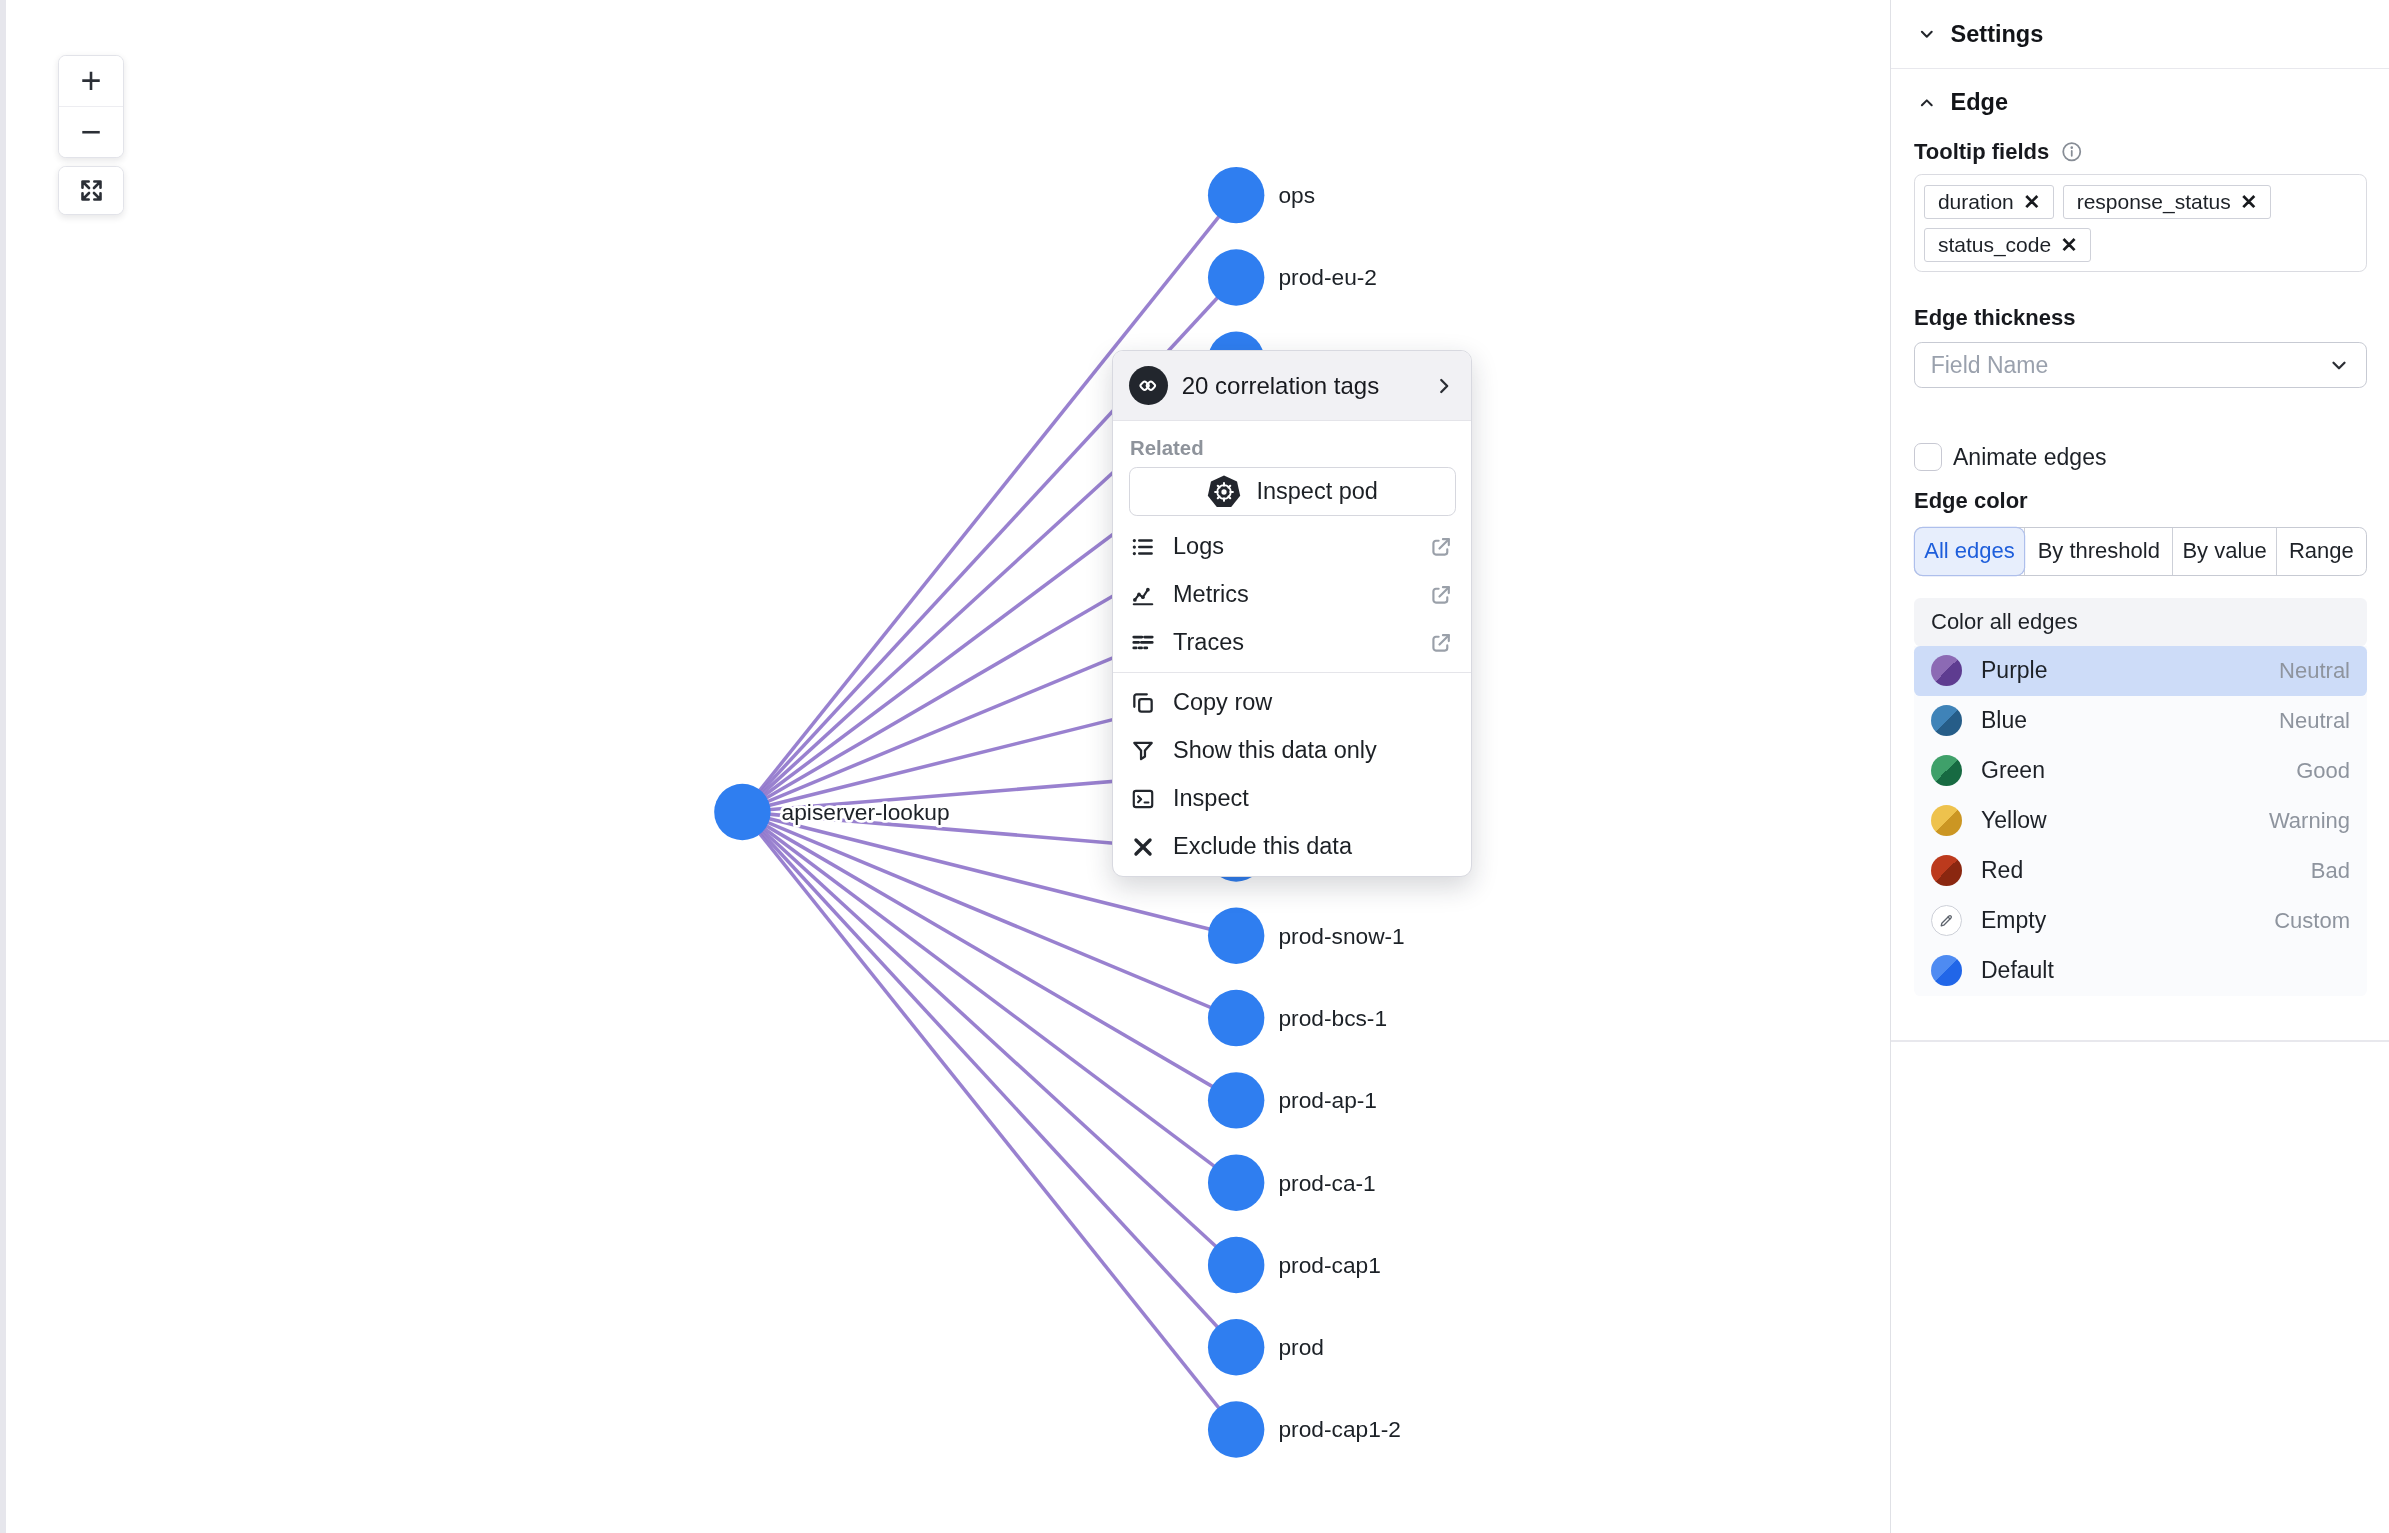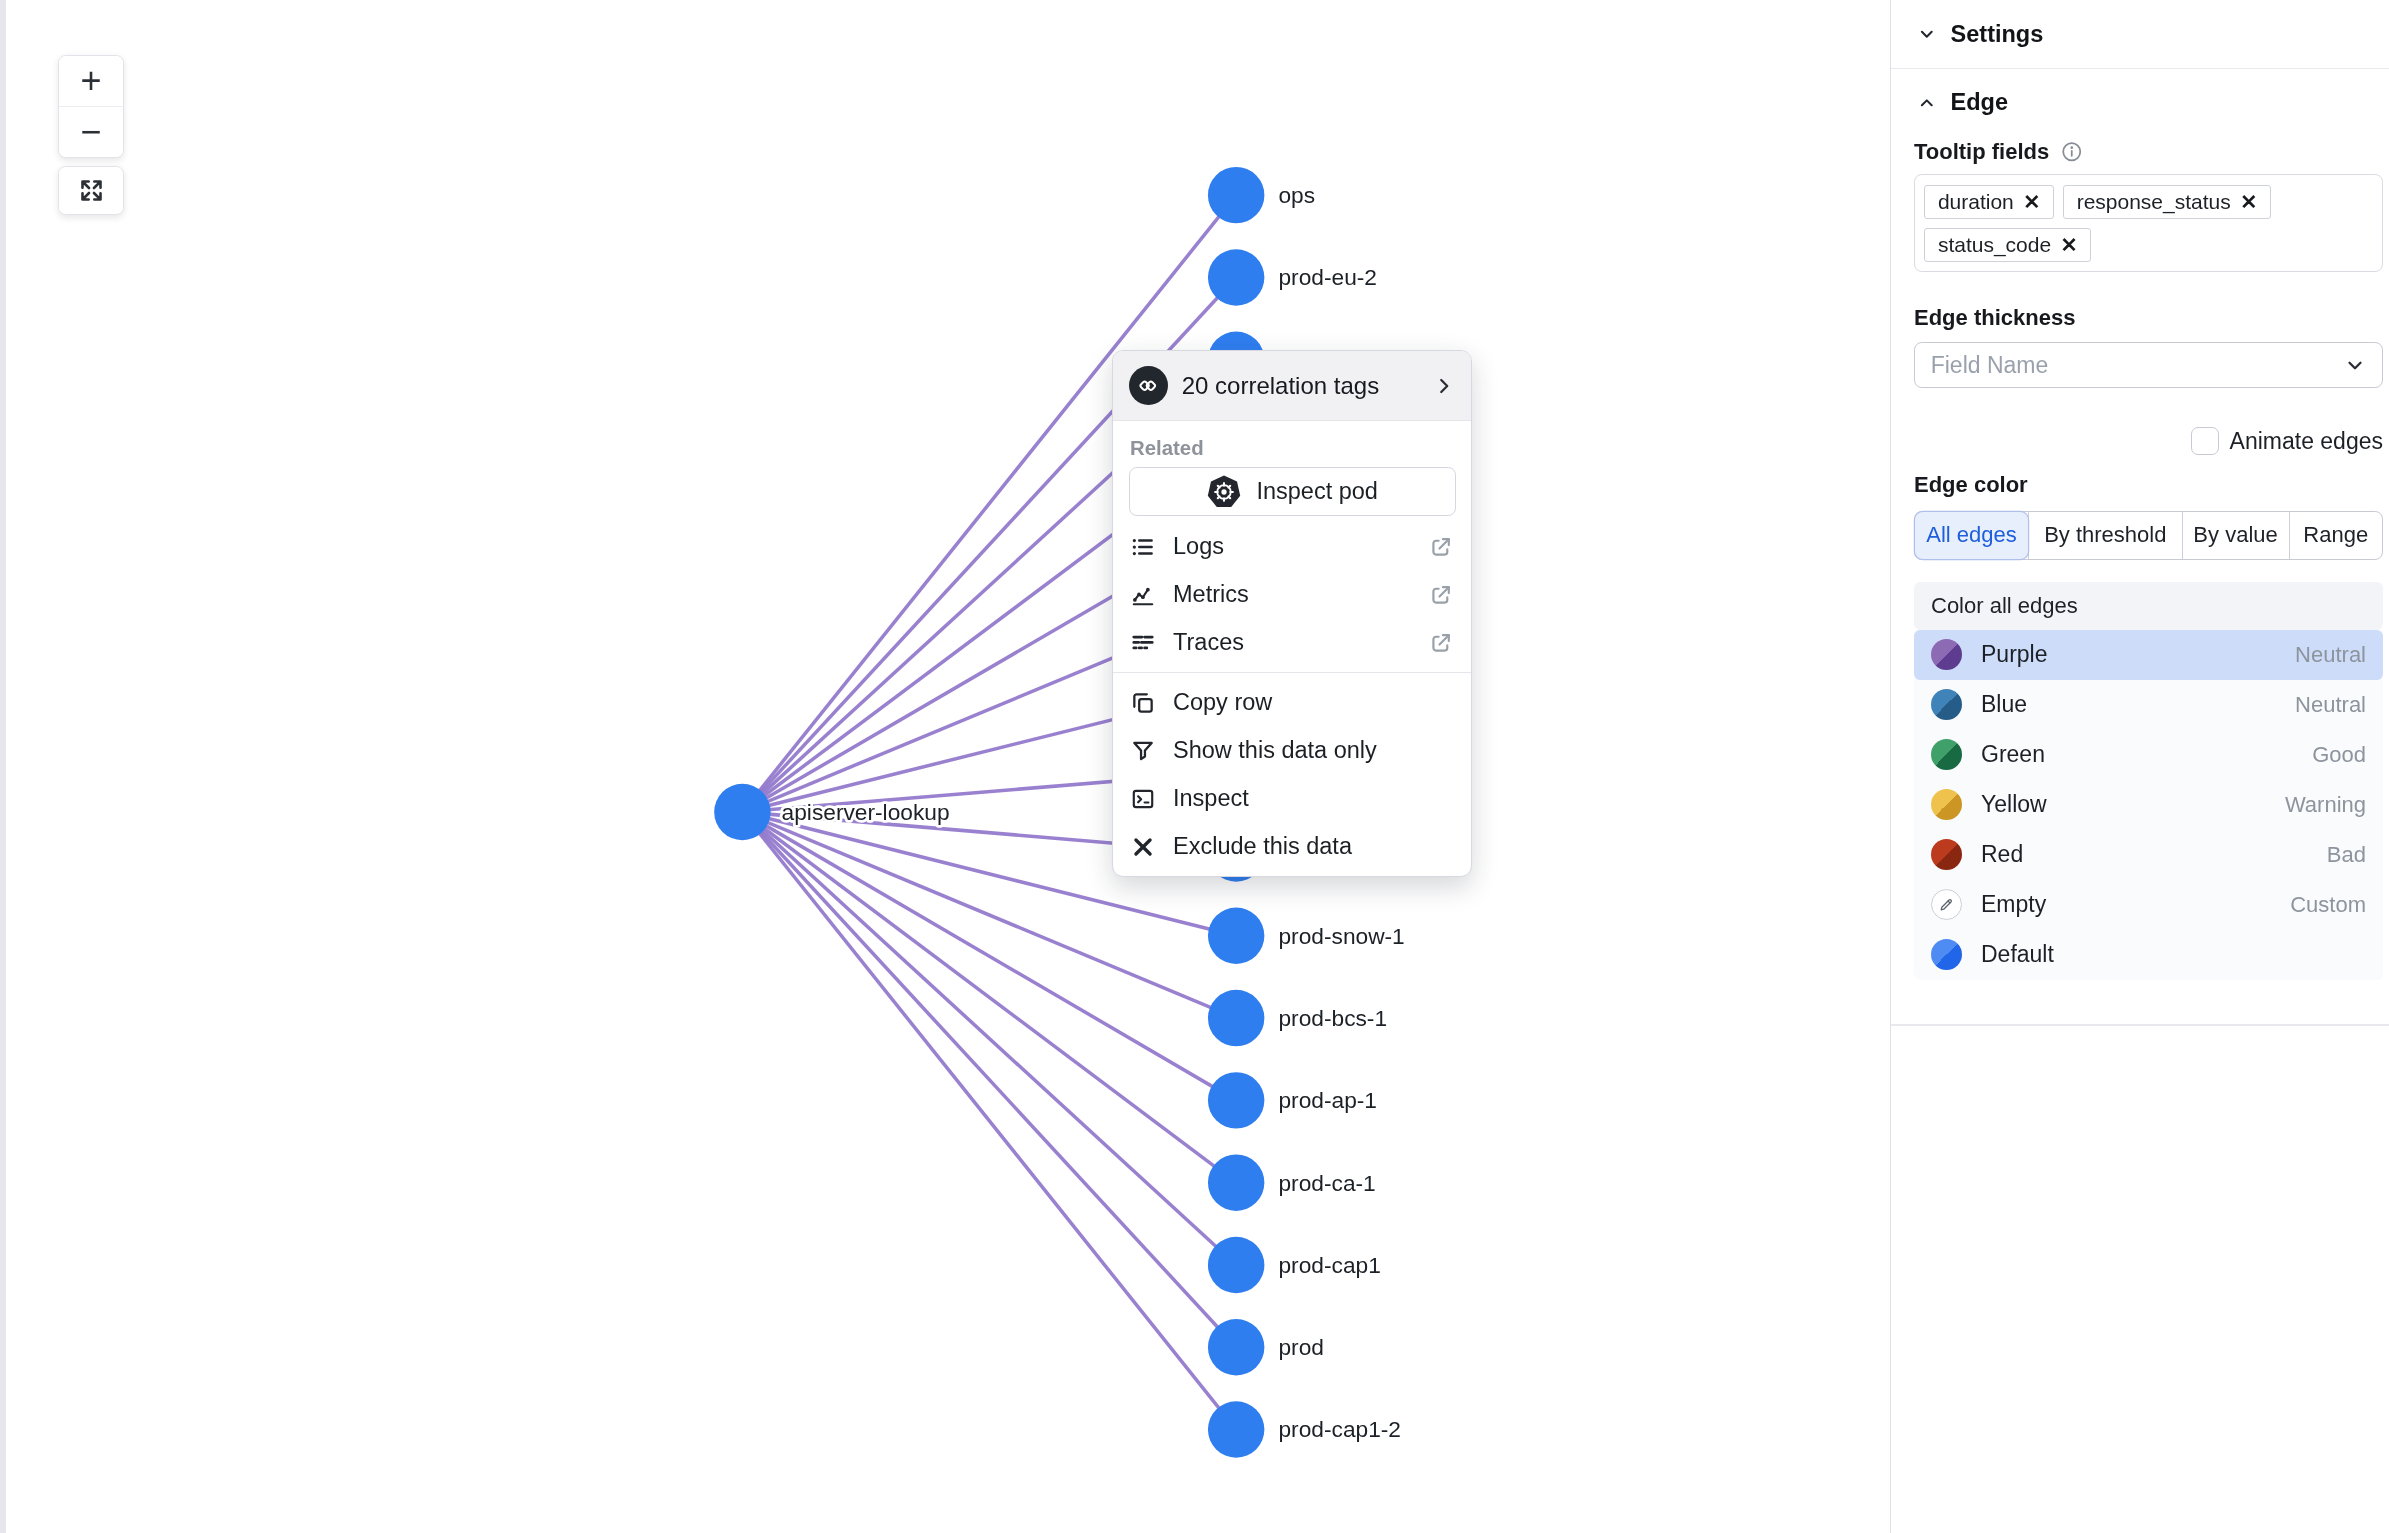--- a/index.html
+++ b/index.html
@@ -47,40 +47,40 @@
   
   .sidebar { position:absolute; left:1890px; top:0; width:499px; height:1533px;
              background:#fff; border-left:0.8px solid #e0e1e6; z-index:6; }
   .sb-row { display:flex; align-items:center; gap:14px; padding-left:26px; cursor:pointer; }
   .sb-row .i { width:19.6px; height:19.6px; color:#23262c; }
   .sb-row .sb-title { font-size:23.5px; font-weight:700; color:#121418; }
   .row-settings { height:68px; }
   .row-edge { height:67px; }
   .row-node { height:51px; }
   .sb-divider { height:0.8px; background:#e8e8ed; }
-  .sb-content { padding:0 6px 0 23px; }
+  .sb-content { padding:0 22px 0 23px; }
 
   .field-label { display:flex; align-items:center; gap:11px; font-size:22px; font-weight:700;
                  color:#17191e; }
   .field-label .i { width:23.5px; height:23.5px; color:#878d96; }
   .lbl-tooltip { margin-top:3.1px; }
 
   .tags-box { margin-top:9.4px; border:0.8px solid #dadbe1; border-radius:7.8px; padding:9.4px;
               display:flex; flex-wrap:wrap; gap:9.4px; }
   .pill { display:inline-flex; align-items:center; gap:9.4px; height:34px; padding:0 12.5px;
           border:0.8px solid #cfd1d9; border-radius:3px; font-size:21px; color:#1d2127; cursor:default; }
   .pill .x { font-size:20.4px; font-weight:700; color:#17191d; cursor:pointer; }
 
   .lbl-thickness { margin-top:33px; }
   .select { margin-top:11px; height:46px; border:0.8px solid #c7cad3; border-radius:7.8px;
             display:flex; align-items:center; padding:0 15.7px; cursor:pointer; background:#fff; }
   .select .ph { flex:1; font-size:23px; color:#9aa1ad; }
   .select .i { width:22px; height:22px; color:#2b2e34; }
 
-  .cb-row { margin-top:39px; display:flex; align-items:center; gap:11px;justify-content:flex-end; }
+  .cb-row { margin-top:55px; display:flex; align-items:center; gap:11px; }
   .checkbox { width:28px; height:28px; border:0.8px solid #c8c9d3; border-radius:7px; background:#fff; cursor:pointer; }
   .cb-label { font-size:23px; color:#1d2127; }
 
   .lbl-edgecolor { margin-top:17px; }
 
   .seg { margin-top:12.5px; height:49px; display:flex; border:0.8px solid #c7cad3; border-radius:7.8px; background:#fff; }
   .seg-item { display:flex; align-items:center; justify-content:center; font-size:22px; color:#1e2228;
               cursor:pointer; border-left:0.8px solid #cdd0d8; position:relative; }
   .seg-item:first-child { border-left:none; }
   .seg-item.sel { background:#e7eefc; color:#1e5edb; border-radius:7.8px; border-left:none;

